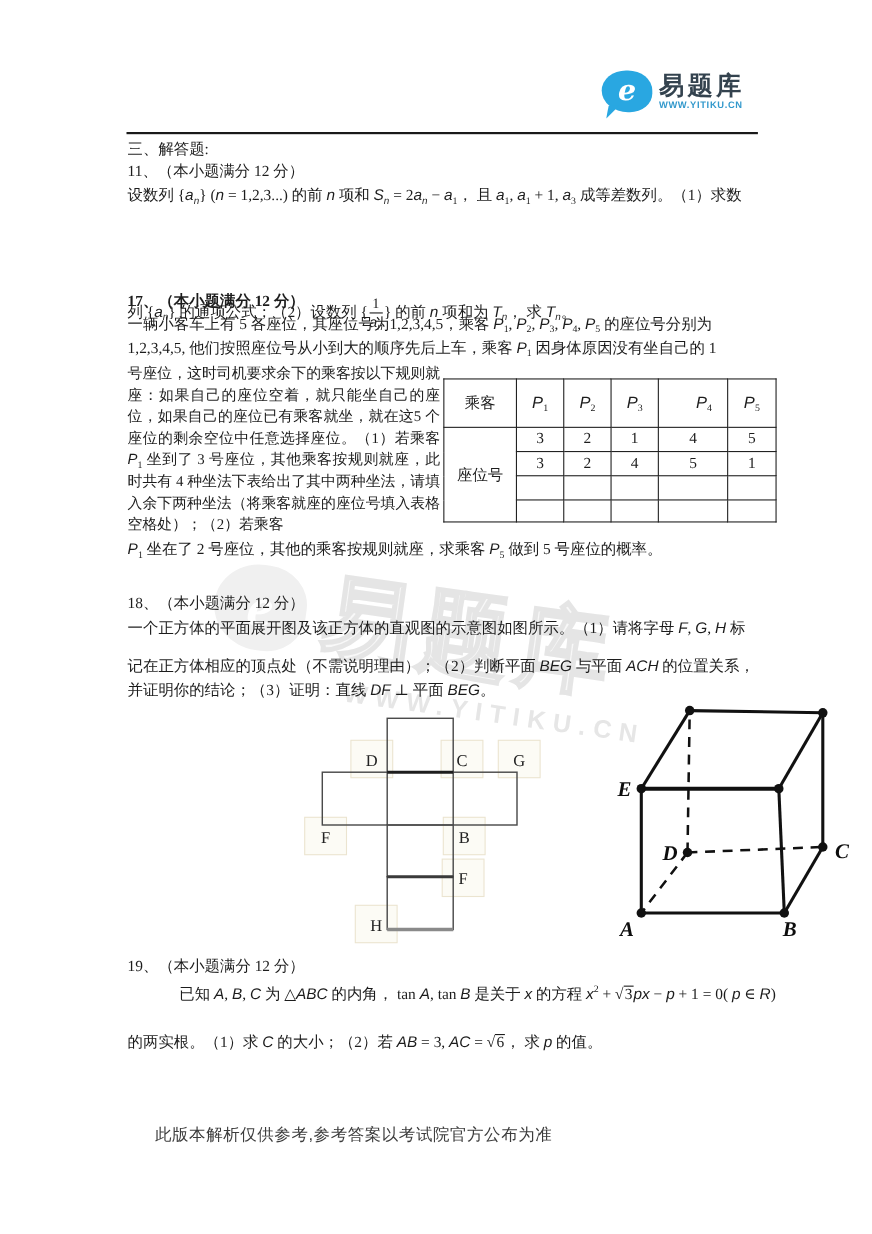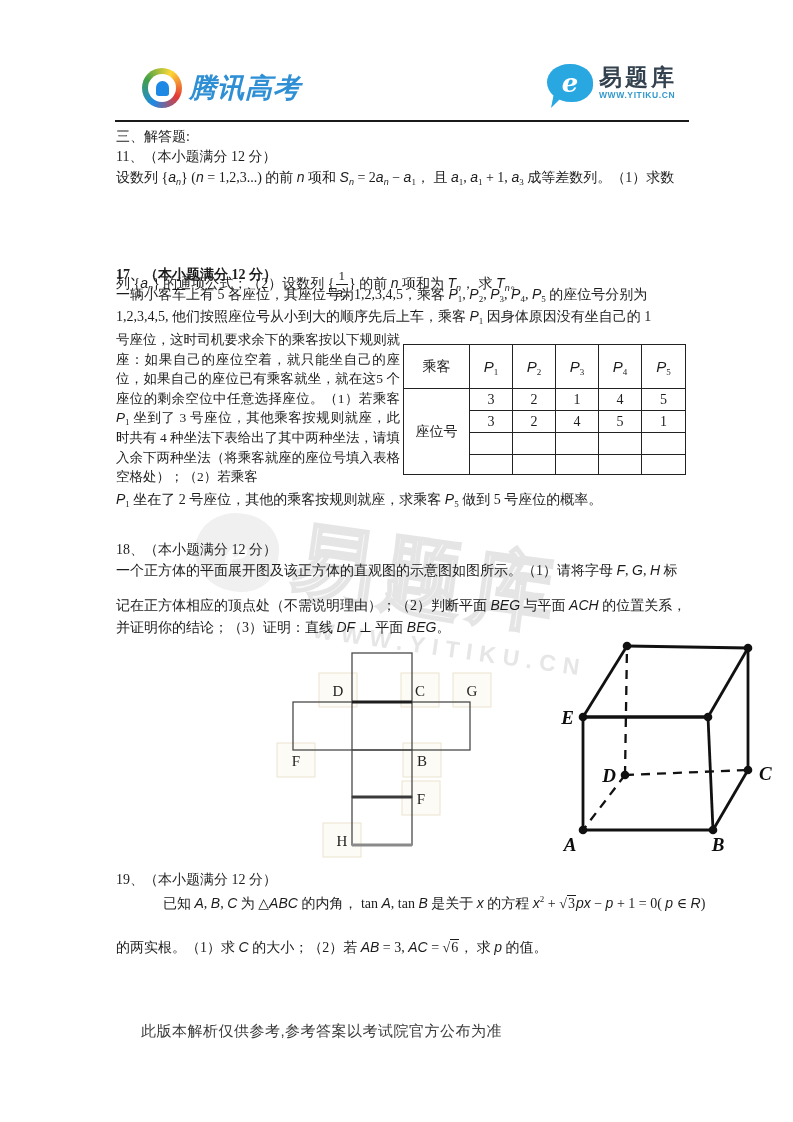--- a/index.html
+++ b/index.html
@@ -65,28 +65,20 @@
 <div class="page">
 
   <div class="abs wm" style="left:203px;top:490px;">
     <div class="wm-row">
       <span class="wm-cloud">e</span>
       <span class="wm-text">易题库</span>
     </div>
     <div class="wm-url">WWW.YITIKU.CN</div>
   </div>
 
-  <div class="abs brandL" style="left:142px;top:68px;">
-    <span class="ring">
-        <span class="ring-in">
-          <span class="bell"></span>
-        </span>
-      </span>
-    <span class="brandL-text">腾讯高考</span>
-  </div>
   <div class="abs brandR" style="left:547px;top:64px;">
     <span class="cloud">
         <span class="cloud-e">e</span>
       </span>
     <span>
       <div class="brandR-name">易题库</div>
       <div class="brandR-url">WWW.YITIKU.CN</div>
     </span>
   </div>
   <div class="abs divider" style="left:115px;top:120px;width:574px;"></div>
@@ -106,21 +98,21 @@
     <div class="abs txt wrap" style="left:116px;top:330px;width:284px;line-height:19.6px;font-size:13.5px;text-align:justify;">号座位，这时司机要求余下的乘客按以下规则就座：如果自己的座位空着，就只能坐自己的座位，如果自己的座位已有乘客就坐，就在这5 个座位的剩余空位中任意选择座位。（1）若乘客 <i>P</i><sub>1</sub> 坐到了 3 号座位，其他乘客按规则就座，此时共有 4 种坐法下表给出了其中两种坐法，请填入余下两种坐法（将乘客就座的座位号填入表格空格处）；（2）若乘客</div>
     <div class="abs txt" style="left:116px;top:488px;"><i>P</i><sub>1</sub> 坐在了 2 号座位，其他的乘客按规则就座，求乘客 <i>P</i><sub>5</sub> 做到 5 号座位的概率。</div>
 
     <table class="seats abs" style="left:403px;top:344px;">
       <tbody>
           <tr style="height:44px;">
         <td style="width:65px;">乘客</td>
         <td style="width:42px;font-size:15px;"><i>P</i><sub>1</sub></td>
         <td style="width:42px;font-size:15px;"><i>P</i><sub>2</sub></td>
         <td style="width:42px;font-size:15px;"><i>P</i><sub>3</sub></td>
-        <td style="width:42px;font-size:15px;"><i>P</i><sub>4</sub></td>
+        <td style="width:42px;font-size:15px;padding-left:20px;"><i>P</i><sub>4</sub></td>
         <td style="width:43px;font-size:15px;"><i>P</i><sub>5</sub></td>
       </tr>
       <tr style="height:22px;">
         <td rowspan="4">座位号</td>
         <td>3</td>
         <td>2</td>
         <td>1</td>
         <td>4</td>
         <td>5</td>
       </tr>

